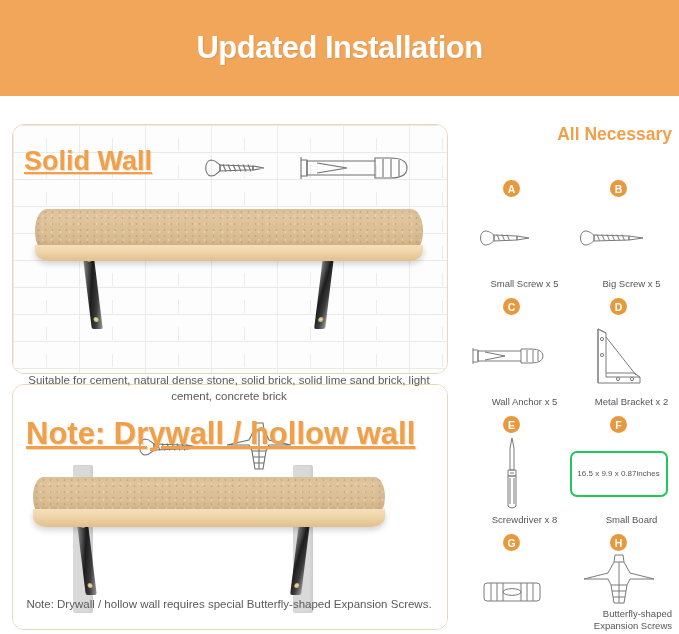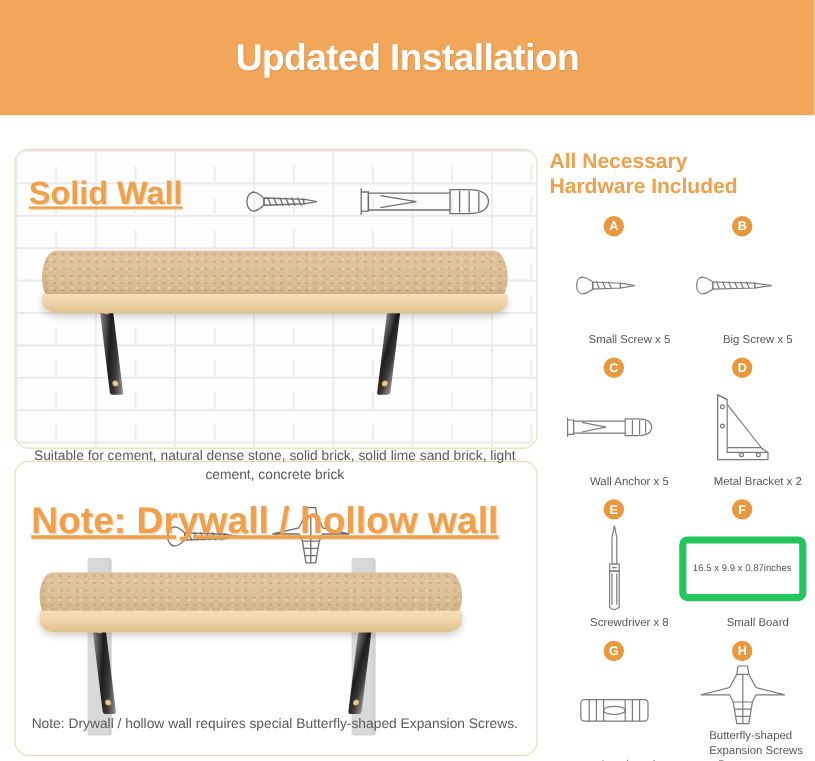--- a/index.html
+++ b/index.html
@@ -89,42 +89,42 @@
     background:radial-gradient(#f0dfae,#b99a55);left:50%;margin-left:-2.5px;
   }
   .mount{
     position:absolute;background:#d9d9d9;border-radius:2px;z-index:2;
     box-shadow:inset -2px 0 3px rgba(0,0,0,.06);
   }
 
   
   #panel-hardware{position:absolute;left:458px;top:124px;width:214px;height:506px;}
   .hw-title{
-    position:absolute;left:0;top:0;width:214px;text-align:left;
+    position:absolute;left:0;top:0;width:214px;text-align:right;
     color:#f0a04b;font-weight:bold;font-size:17.5px;line-height:21px;
   }
   .hw-grid{
     position:absolute;left:0;top:52px;width:214px;
     display:grid;grid-template-columns:1fr 1fr;grid-auto-rows:118px;
   }
   .hw-item{display:flex;flex-direction:column;align-items:center;}
   .badge{
     width:17px;height:17px;border-radius:50%;background:#e8983d;color:#fff;
     font-size:10.5px;font-weight:bold;display:flex;align-items:center;
     justify-content:center;margin-top:4px;
   }
   .hw-art{
     flex:1;display:flex;align-items:center;justify-content:center;width:100%;
   }
   .hw-label{
-    font-size:9.5px;color:#555;text-align:left;line-height:12px;
+    font-size:9.5px;color:#555;text-align:right;line-height:12px;
     padding-bottom:4px;max-width:100px;margin-left:26px;
   }
   .board-box{
-    width:94px;height:42px;border:6px solid #22c55e;border-radius:7px;
+    width:94px;height:42px;border:2px solid #22c55e;border-radius:7px;
     display:flex;align-items:center;justify-content:center;
     font-size:8px;color:#555;background:#fff;
   }
   .tool-ico{display:block;}
 </style>
 </head>
 <body>
 
 <div class="banner">
   <div class="banner-title">Updated Installation</div>
@@ -207,21 +207,20 @@
       <div class="scr" style="top:6px;"></div>
       <div class="scr" style="bottom:7px;"></div>
   </div>
 </div>
 <div class="panel-title" id="drywall-title">Note: Drywall / hollow wall</div>
 <div class="caption" id="drywall-caption">Note: Drywall / hollow wall requires special Butterfly-shaped Expansion Screws.</div>
 
 <div id="panel-hardware">
   <div class="hw-title">
     <div>All Necessary</div>
-    <div>Hardware Included</div>
   </div>
 
   <div class="hw-grid">
 
     <div class="hw-item">
       <div class="badge">A</div>
       <div class="hw-art">
         <svg width="70" height="22" viewBox="0 0 70 22">
             <g fill="none" stroke="#7a7a7a" stroke-width="1">
           <path d="M8 4 C2 5 2 17 8 18 C13 18 15 15 17 14 L17 8 C15 7 13 4 8 4 Z"></path>

